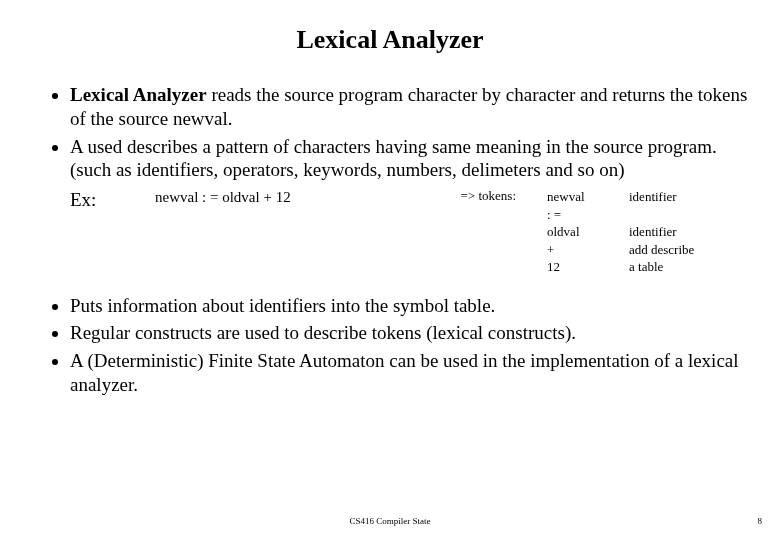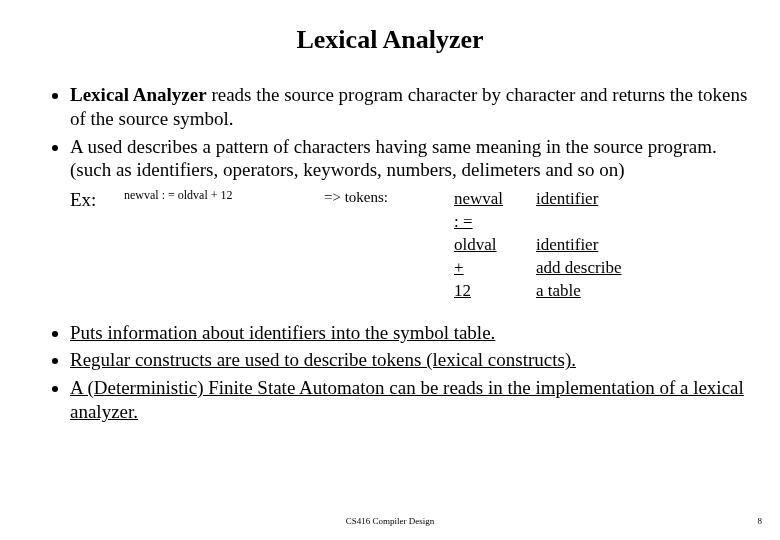--- a/index.html
+++ b/index.html
@@ -39,26 +39,25 @@
   li .b { font-weight: bold; }
   li .i { }
   .ex-row {
     font-size: 19px;
     padding-left: 40px;
     display: flex;
     align-items: flex-start;
     margin-top: 2px;
   }
   .ex-label { width: 54px; }
-  .ex-code { font-size: 12px; width: 200px; }
-  .ex-arrow { font-size: 15px; width: 130px; }
+  .ex-code { font-size: 15px; width: 200px; }
+  .ex-arrow { font-size: 13px; width: 130px; text-align: right; }
   .tokens-table {
-    font-size: 17px;
+    font-size: 13px;
     line-height: 1.35;
-    text-decoration: underline;
   }
   .tokens-table .trow { display: flex; }
   .tokens-table .tcell1 { width: 82px; }
   .tokens-table .tcell2 { }
   .footer {
     position: absolute;
     bottom: 14px;
     width: 100%;
     left: 0;
     text-align: center;
@@ -74,25 +73,25 @@
   }
 </style>
 </head>
 <body>
 
 <div class="slide">
   <div class="title">Lexical Analyzer</div>
 
   <ul class="top">
     <li>
-      <span class="b">Lexical Analyzer</span><span> reads the source program character by character and returns the </span><span class="i">tokens</span><span> of the source symbol.</span>
+      <span class="b">Lexical Analyzer</span><span> reads the source program character by character and returns the </span><span class="i">tokens</span><span> of the source newval.</span>
     </li>
     <li>
       <span>A </span><span class="i">used</span><span> describes a pattern of characters having same meaning in the source program. (such as identifiers, operators, keywords, numbers, delimeters and so on)</span>
-      <div class="ex-row" style="padding-left:0; margin-top:6px;">
+      <div class="ex-row" style="padding-left:0; margin-top:6px;gap:31px;">
         <div class="ex-label">Ex:</div>
         <div class="ex-code">newval : = oldval + 12</div>
         <div class="ex-arrow">=&gt;  tokens:</div>
         <div class="tokens-table">
           <div class="trow">
               <div class="tcell1">newval</div>
               <div class="tcell2">identifier</div>
             </div>
           <div class="trow">
               <div class="tcell1">: =</div>
@@ -107,21 +106,21 @@
             </div>
           <div class="trow">
               <div class="tcell1">12</div>
               <div class="tcell2">a table</div>
             </div>
         </div>
       </div>
     </li>
   </ul>
 
-  <ul class="top" style="margin-top:18px;text-decoration:underline;">
+  <ul class="top" style="margin-top:18px;">
     <li>Puts information about identifiers into the symbol table.</li>
     <li>Regular constructs are used to describe tokens (lexical constructs).</li>
-    <li>A (Deterministic) Finite State Automaton can be reads in the implementation of a lexical analyzer.</li>
+    <li>A (Deterministic) Finite State Automaton can be used in the implementation of a lexical analyzer.</li>
   </ul>
 
-  <div class="footer">CS416 Compiler Design</div>
+  <div class="footer">CS416 Compiler State</div>
   <div class="pagenum">8</div>
 </div>
 
 </body></html>

